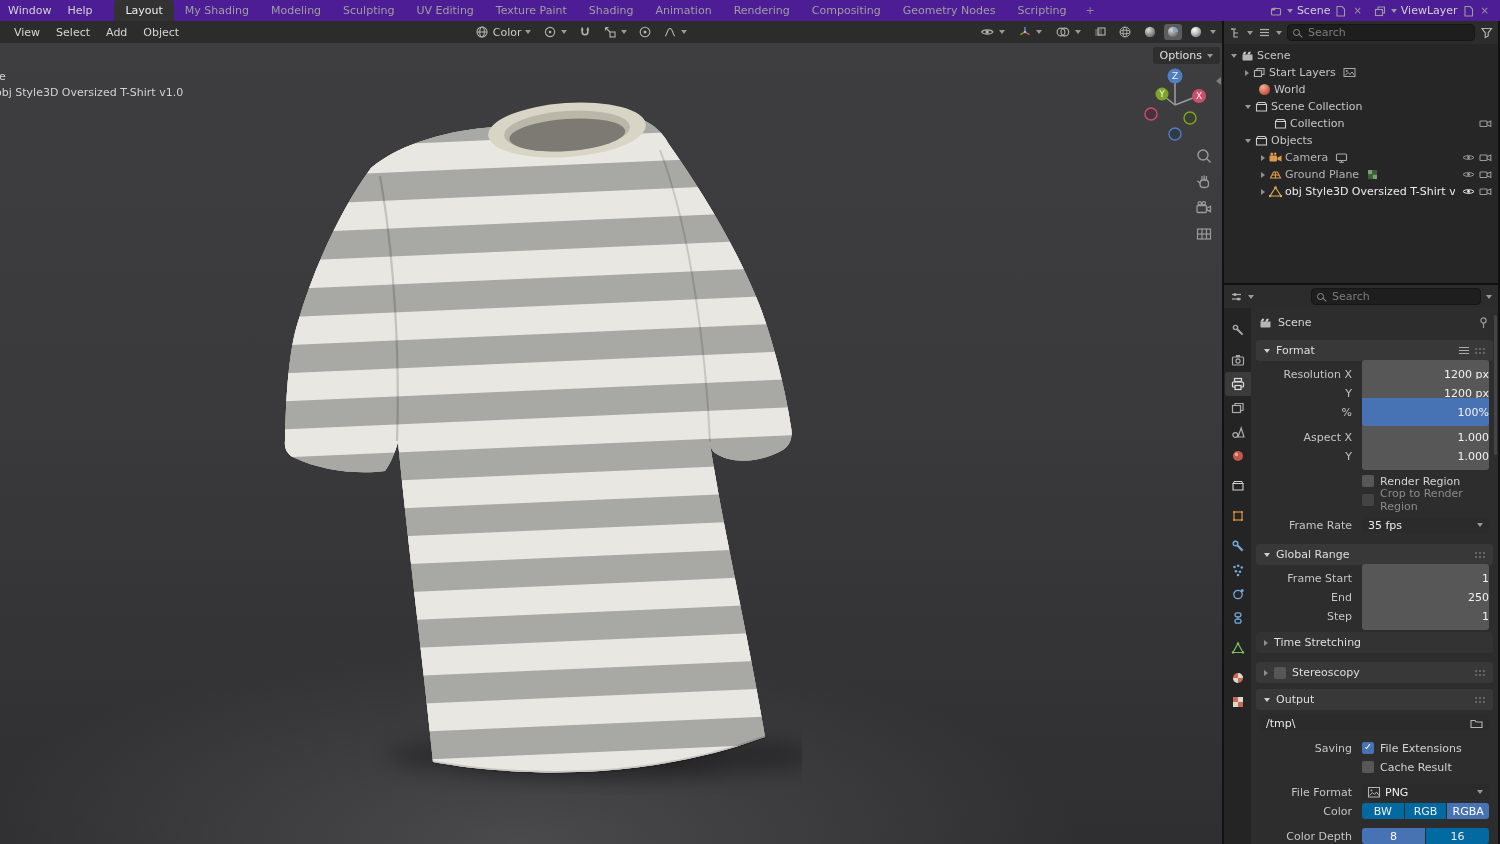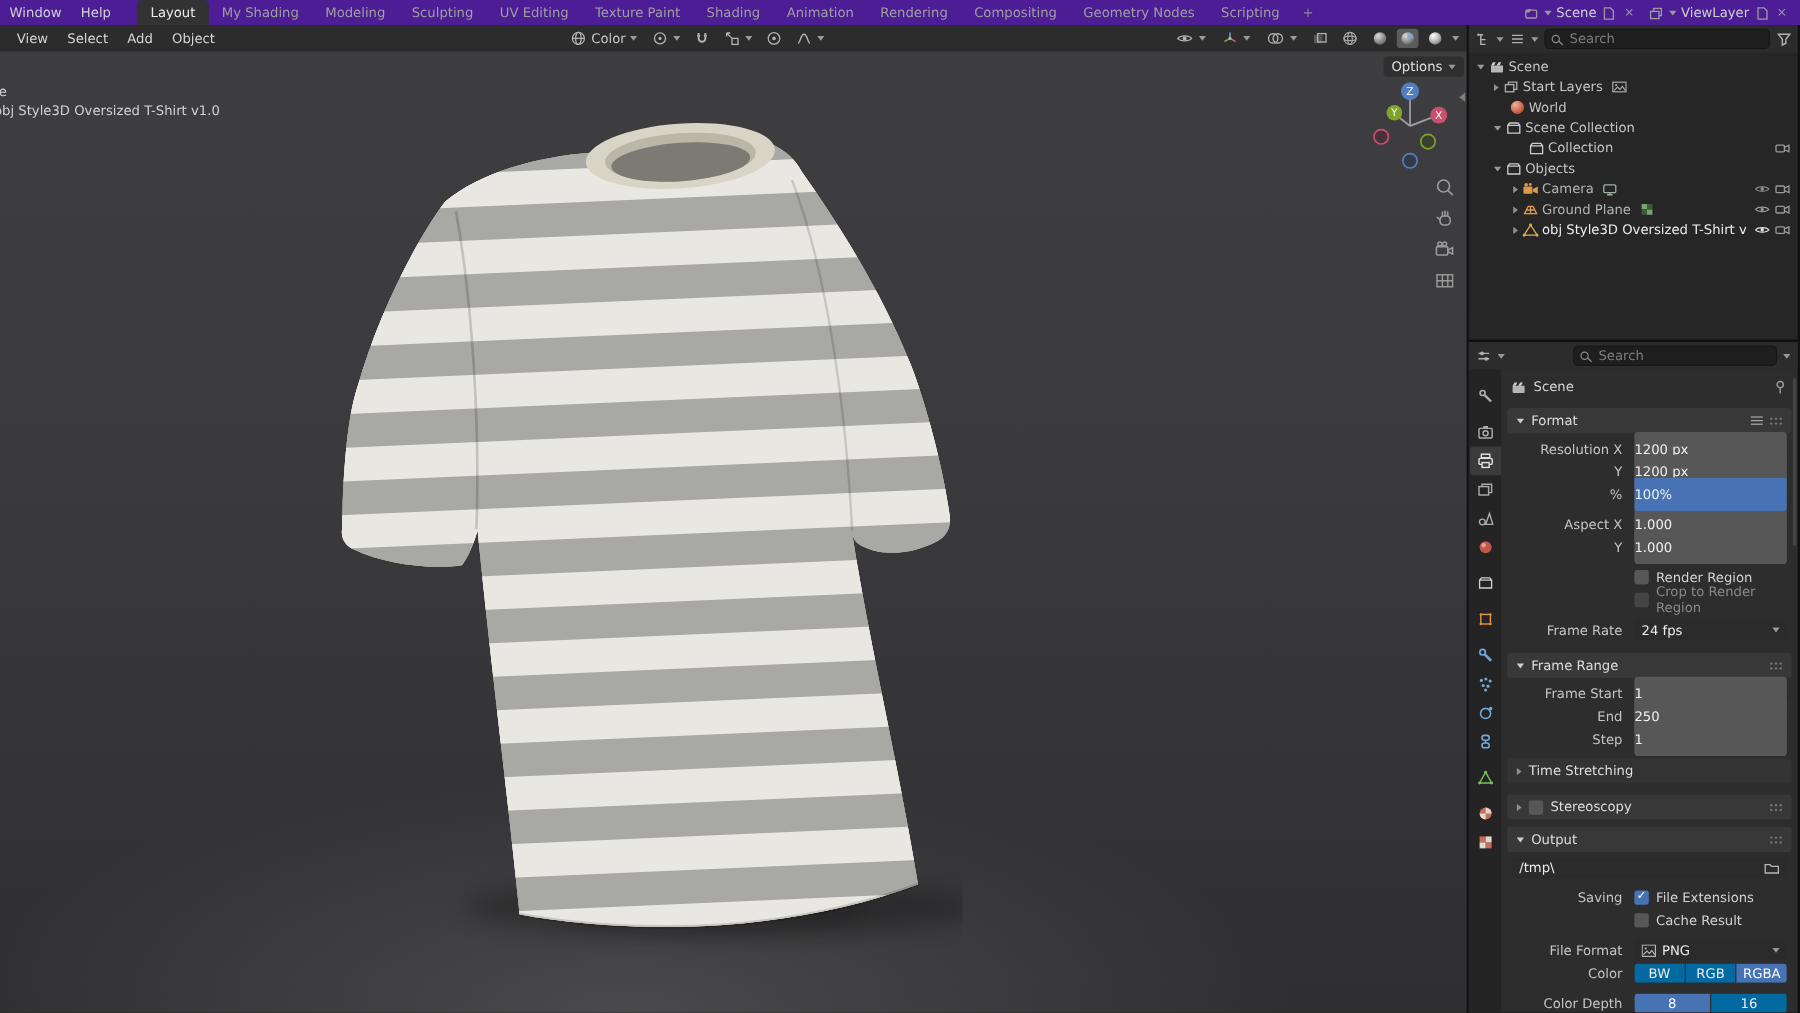--- a/index.html
+++ b/index.html
@@ -71,21 +71,21 @@
 .ptab.gapb{margin-bottom:6px}
 .pr-content{flex:1;padding:3px 5px 0 5px;min-width:0;overflow:hidden}
 .bread{height:23px;display:flex;align-items:center;gap:6px;padding:0 3px;color:#d6d6d6}
 .phead{height:21px;background:#383838;border-radius:3px;display:flex;align-items:center;gap:6px;padding:0 8px;margin-top:6px;color:#dedede}
 .phead.sub{background:#333;margin:7px 0 0 0}
 .pbody{padding:4px 0 3px}
 .prow{display:flex;align-items:center;height:18px;margin-bottom:1px}
 .prow.gap{margin-top:7px}
 .plabel{flex:0 0 106px;text-align:right;padding-right:10px;color:#c5c5c5;white-space:nowrap}
 .pfield{flex:1;margin-right:4px}
-.fld{height:28px;background:#575757;display:flex;align-items:center;justify-content:flex-start;color:#f1f1f1}
+.fld{height:28px;background:#575757;display:flex;align-items:center;justify-content:flex-end;color:#f1f1f1}
 .r-top{border-radius:3px 3px 0 0}.r-bot{border-radius:0 0 3px 3px}
 .slider{position:relative;overflow:hidden}
 .slider .fill{position:absolute;left:0;top:0;bottom:0;background:#4772b3}
 .slider span{position:relative}
 .drop{height:16px;background:#2b2b2b;border-radius:3px;display:flex;align-items:center;padding:0 6px;color:#ededed;gap:5px}
 .seg{display:flex;height:16px;border-radius:3px;overflow:hidden;gap:1px}
 .seg>div{flex:1;background:#0369a1;display:flex;align-items:center;justify-content:center;color:#ededed}
 .seg>div.on{background:#4772b3;color:#fff}
 .cb{width:12px;height:12px;border-radius:2px;background:#575757;flex:0 0 12px;position:relative}
 .cb.on{background:#4772b3}
@@ -785,32 +785,32 @@
                 <div class="prow">
                   <span class="plabel"></span>
                   <div class="pfield cbrow" style="color:#8a8a8a">
                     <span class="cb" style="opacity:.55"></span>
                     <span>Crop to Render Region</span>
                   </div>
                 </div>
                 <div class="prow gap">
                   <span class="plabel">Frame Rate</span>
                   <div class="pfield drop">
-                    <span>24 fps</span>
+                    <span>35 fps</span>
                       <span class="sp"></span>
                     <span class="tri-d"></span>
                   </div>
                 </div>
               </div>
             </div>
 
             <div>
               <div class="phead">
                 <span class="tri-d lt"></span>
-                <span>Frame Range</span>
+                <span>Global Range</span>
                 <span class="sp"></span>
                   <span class="grip"></span>
               </div>
               <div class="pbody">
                 <div class="prow">
                   <span class="plabel">Frame Start</span>
                   <div class="pfield fld r-top">
                       <span>1</span>
                     </div>
                 </div>

